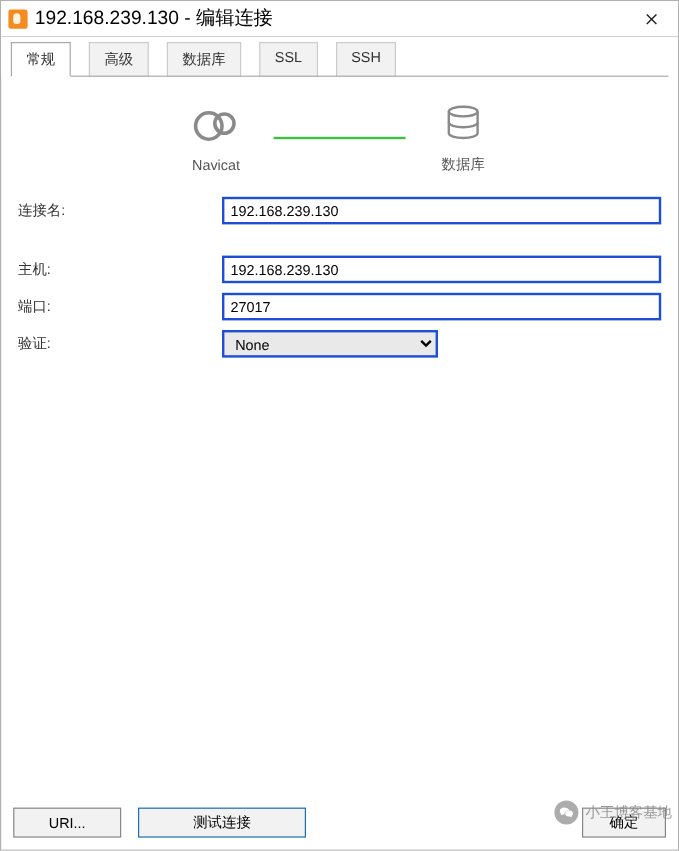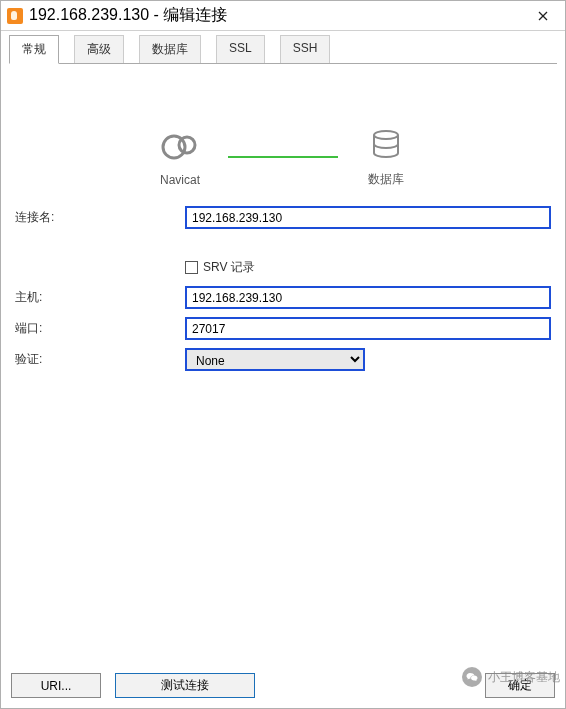--- a/index.html
+++ b/index.html
@@ -93,21 +93,20 @@
     position: relative;
     top: -1px;
     z-index: 1;
   }
 
   
   .content {
     flex: 1;
     padding: 10px 14px 8px 14px;
     overflow: hidden;
-    margin-top: 42px;
   }
   .diagram {
     display: flex;
     align-items: center;
     justify-content: center;
     gap: 28px;
     margin: 8px 0 18px 0;
   }
   .diagram .col {
     display: flex;
@@ -268,24 +267,20 @@
     <div class="form-row">
       <div class="flabel">连接名:</div>
       <div class="fcontrol">
         <input type="text" value="192.168.239.130" style="">
       </div>
     </div>
 
     <div class="gap-row"></div>
 
 
-    <div class="checkbox-row">
-      <div class="chk"></div>
-      <span>SRV 记录</span>
-    </div>
 
     <div class="form-row">
       <div class="flabel">主机:</div>
       <div class="fcontrol">
         <input type="text" value="192.168.239.130" style="">
       </div>
     </div>
 
     <div class="form-row">
       <div class="flabel">端口:</div>

